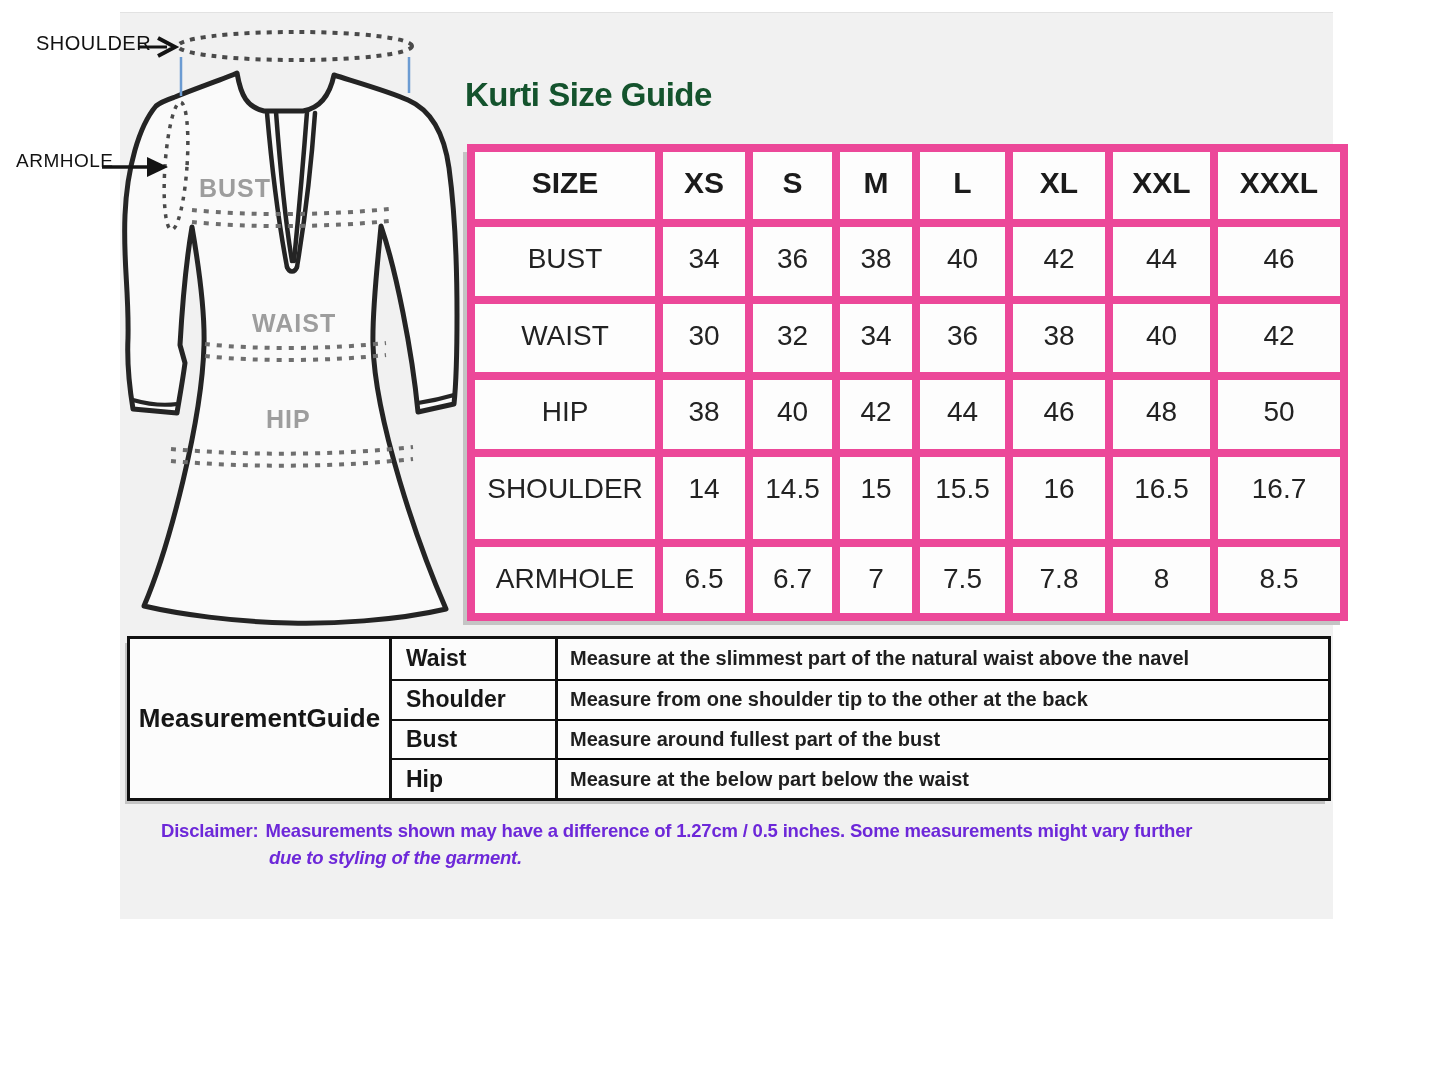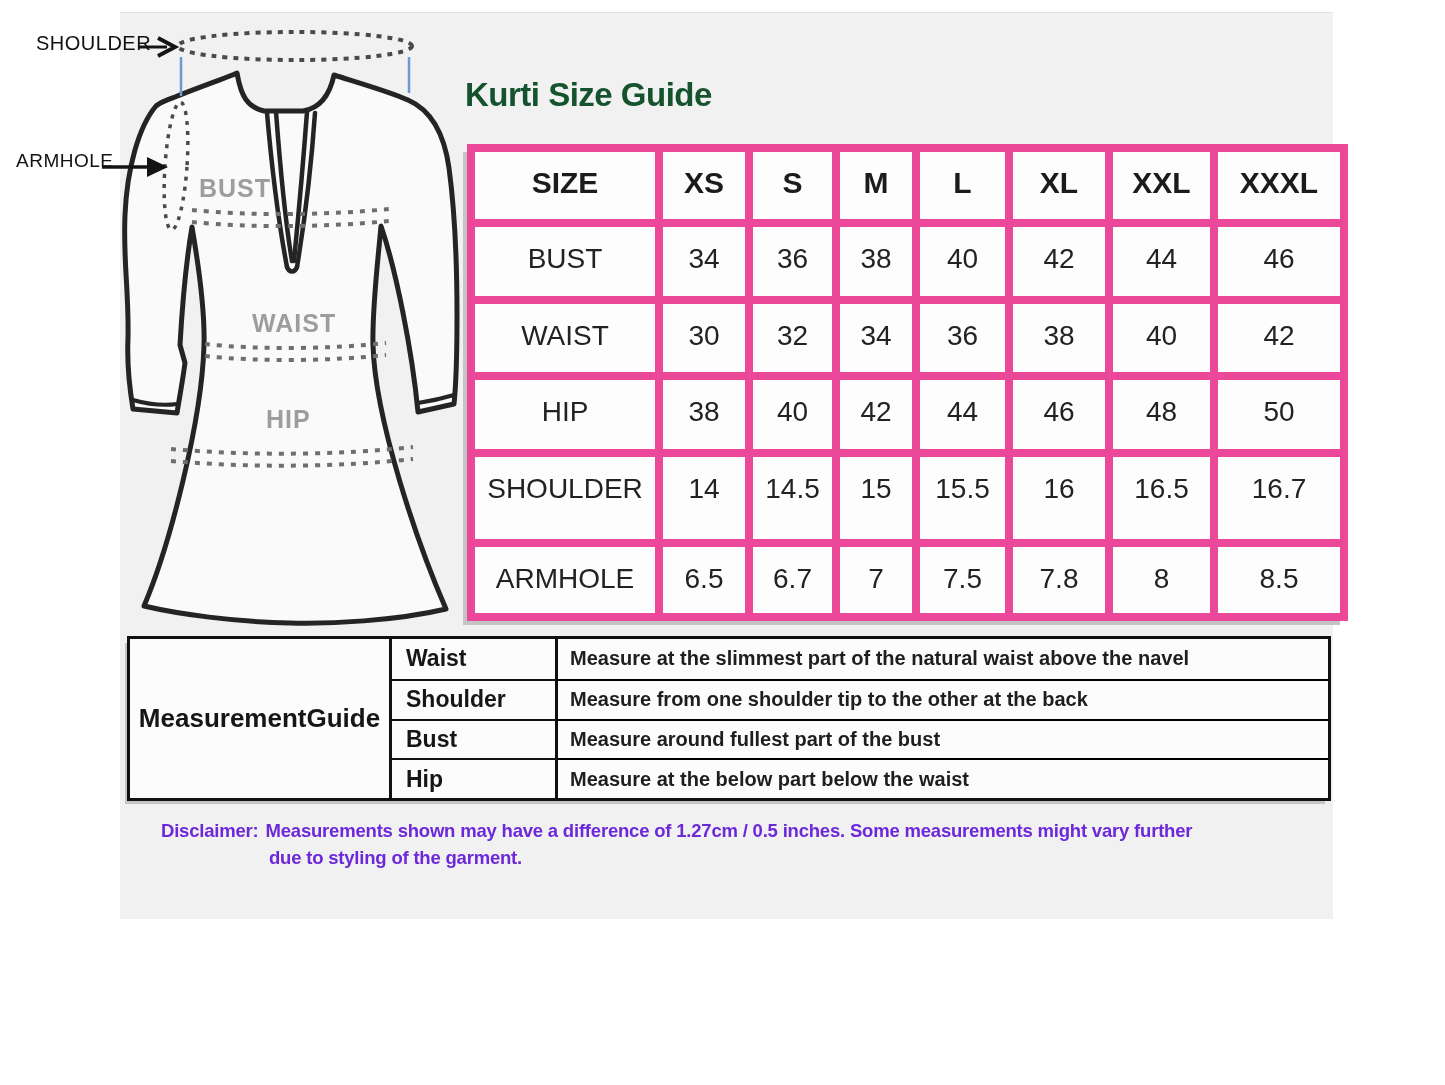--- a/index.html
+++ b/index.html
@@ -57,21 +57,21 @@
     display:flex;align-items:center;padding-left:12px;
     font-weight:bold;font-size:20px;color:#1e1e1e;box-sizing:border-box;white-space:nowrap;overflow:hidden;
   }
   .mg-row-first{border-top:none !important;}
   .disclaimer{
     position:absolute;left:145px;top:817px;width:1192px;
     font-weight:bold;font-size:18.5px;letter-spacing:-.2px;line-height:27px;color:#6d28d9;margin-left:16px;
   }
   .disclaimer .l1{white-space:nowrap;}
   .disclaimer .dlabel{margin-right:7px;}
-  .disclaimer .l2{margin-left:108px;}
+  .disclaimer .l2{margin-left:108px;font-style:italic;}
 </style>
 </head>
 <body>
 
 <div class="page">
   <div class="canvas"></div>
 
   <svg class="garment" width="480" height="650" viewBox="0 0 480 650">
 
     <path d="M 175,97

